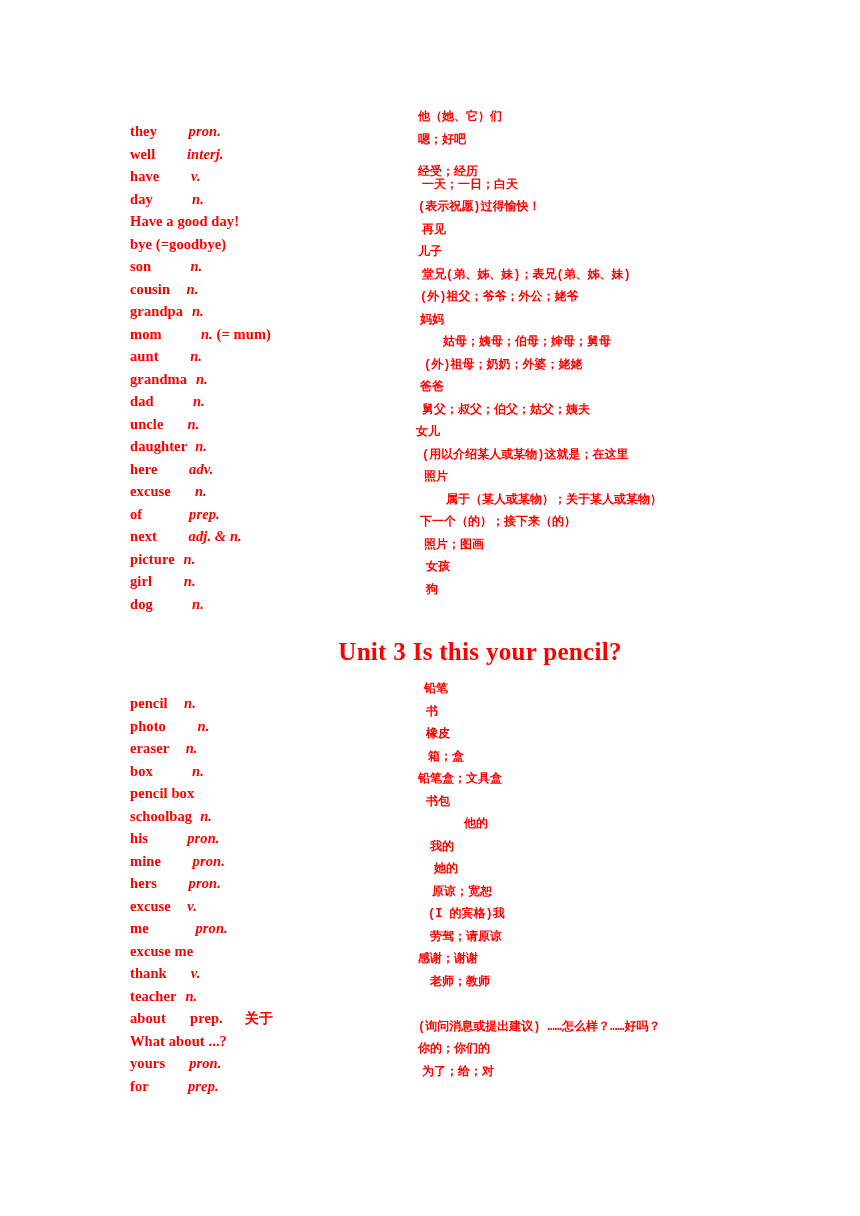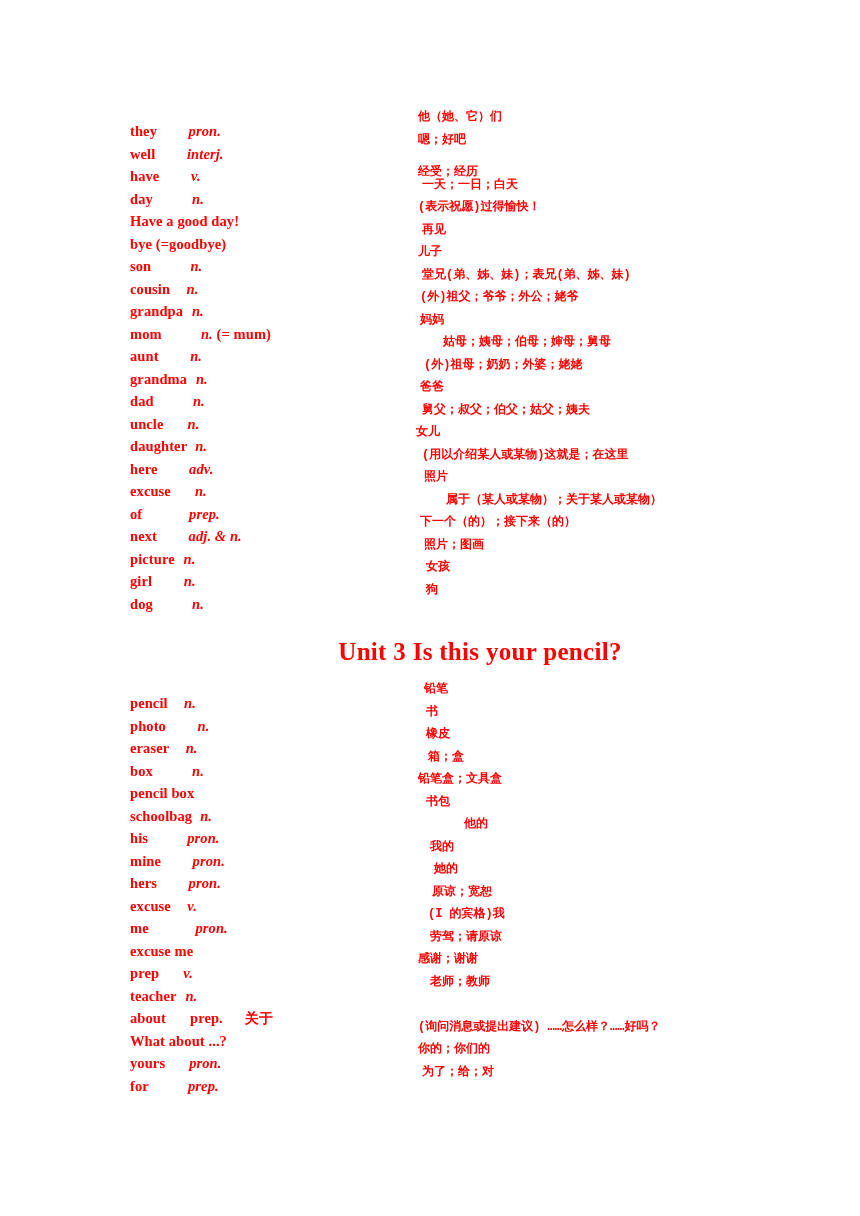--- a/index.html
+++ b/index.html
@@ -221,21 +221,21 @@
         </div>
         <div class="row">
           <div class="en"><span>me</span><span class="sp" style="width: 46.8px;"></span><span class="pos">pron.</span></div>
           <div class="cn" style="left: 298px;">(I 的宾格)我</div>
         </div>
         <div class="row">
           <div class="en"><span>excuse me</span></div>
           <div class="cn" style="left: 300px;">劳驾；请原谅</div>
         </div>
         <div class="row">
-          <div class="en"><span>prep</span><span class="sp" style="width: 24px;"></span><span class="pos">v.</span></div>
+          <div class="en"><span>thank</span><span class="sp" style="width: 24px;"></span><span class="pos">v.</span></div>
           <div class="cn" style="left: 288px;">感谢；谢谢</div>
         </div>
         <div class="row">
           <div class="en"><span>teacher</span><span class="sp" style="width: 8.8px;"></span><span class="pos">n.</span></div>
           <div class="cn" style="left: 300px;">老师；教师</div>
         </div>
         <div class="row">
           <div class="en"><span>about</span><span class="sp" style="width: 24px;"></span><span class="pos-upright">prep.</span><span class="cn-inline" style="margin-left: 22px;">关于</span></div>
         </div>
         <div class="row">

